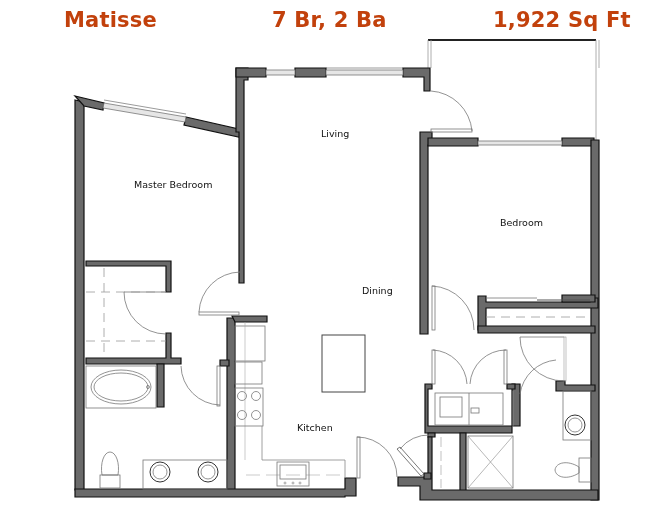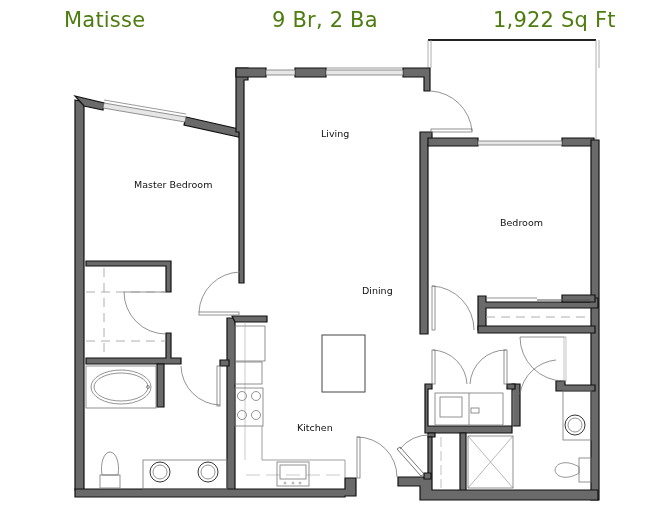--- a/index.html
+++ b/index.html
@@ -1,34 +1,34 @@
 <!DOCTYPE html>
 <html><head>
   <meta charset="utf-8">
   <style>
     html, body { margin: 0; padding: 0; background: #ffffff; }
     body { width: 660px; height: 515px; position: relative; overflow: hidden; font-family: "DejaVu Sans", sans-serif; }
-    .header-text { position: absolute; top: 8px; font-size: 21px; color: #4d7c0f; font-family: "DejaVu Sans", sans-serif; letter-spacing: 0.2px; }
+    .header-text { position: absolute; top: 8px; font-size: 21px; color: #c2410c; font-family: "DejaVu Sans", sans-serif; letter-spacing: 0.2px; font-weight: bold; }
     #title { left: 64px; }
     #beds { left: 272px; }
     #sqft { left: 493px; }
     svg { position: absolute; left: 0; top: 0; }
     .room-label { font-family: "DejaVu Sans", sans-serif; font-size: 9.5px; fill: #111; }
     .wall { fill: #6a6a6a; stroke: #111; stroke-width: 1.2; }
     .fix { fill: none; stroke: #777; stroke-width: 0.8; }
     .fixdark { fill: none; stroke: #333; stroke-width: 1; }
     .door { fill: none; stroke: #777; stroke-width: 0.8; }
     .dash { fill: none; stroke: #999; stroke-width: 0.8; stroke-dasharray: 9 6; }
     .win { fill: #e6e6e6; stroke: #777; stroke-width: 0.8; }
   </style>
 </head>
 <body>
 
 <div class="header-text" id="title">Matisse</div>
-<div class="header-text" id="beds">9 Br, 2 Ba</div>
+<div class="header-text" id="beds">7 Br, 2 Ba</div>
 <div class="header-text" id="sqft">1,922 Sq Ft</div>
 
 <svg width="660" height="515" viewBox="0 0 660 515">
 
   <g>
     <line x1="428" y1="40" x2="596" y2="40" stroke="#222" stroke-width="2"></line>
     <line x1="428" y1="40" x2="428" y2="68" stroke="#999" stroke-width="0.8"></line>
     <line x1="431" y1="40" x2="431" y2="68" stroke="#999" stroke-width="0.8"></line>
     <line x1="596" y1="40" x2="596" y2="140" stroke="#999" stroke-width="0.8"></line>
     <line x1="599" y1="40" x2="599" y2="68" stroke="#999" stroke-width="0.8"></line>

